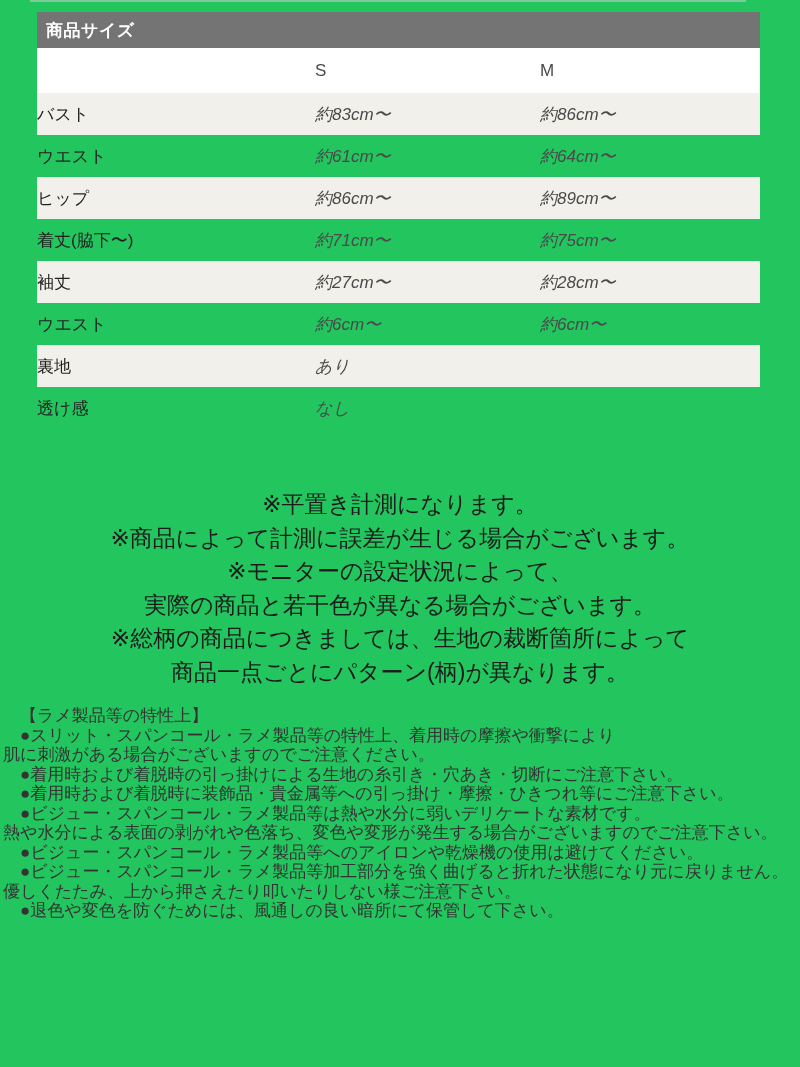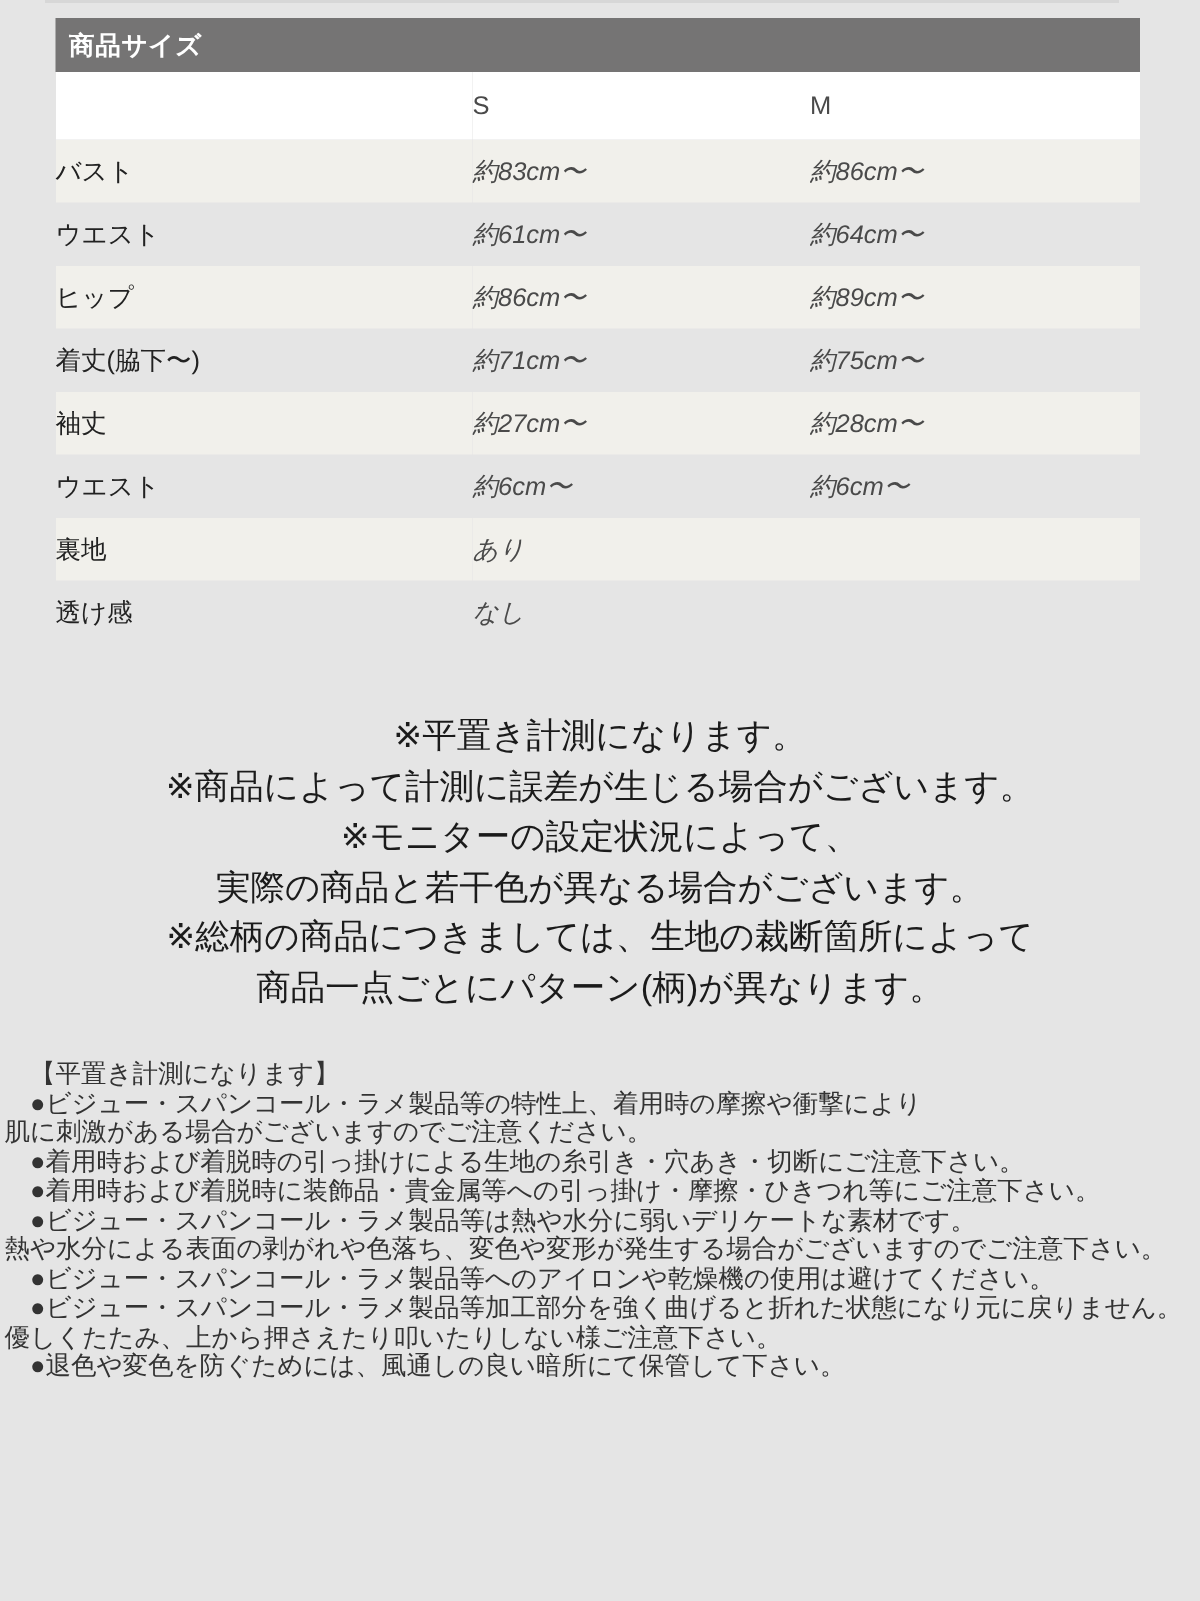--- a/index.html
+++ b/index.html
@@ -1,19 +1,19 @@
 <!DOCTYPE html>
 <html><head>
 <meta charset="utf-8">
 <style>
   html, body { margin:0; padding:0; background:#ffffff; }
   .page {
     position:relative;
     width:800px; height:1067px;
-    background:#e5e5e5;
+    background:#22c55e;
     overflow:hidden;
     font-family:"Liberation Sans","DejaVu Sans",sans-serif;
   }
   .topline {
     position:absolute; left:30px; top:0; width:716px; height:2px;
     background:#cccccc; opacity:.55;
   }
   .section-header {
     position:absolute; left:37px; top:12px; width:723px; height:36px;
     background:#757474; color:#ffffff;
@@ -27,21 +27,21 @@
   table.size-table tbody tr { height:42px; }
   table.size-table tbody tr:nth-child(odd) { background:#f1f0eb; }
   table.size-table th, table.size-table td {
     padding:0; margin:0; vertical-align:middle; text-align:left;
     font-size:17px; overflow:hidden; white-space:nowrap;
   }
   th.col-head { font-weight:normal; color:#4a4a4a; }
   th.row-label { font-weight:normal; color:#222222; padding-left:9px; }
   td.row-val { color:#4a4a4a;font-style:italic; }
   .notes {
-    position:absolute; left:0; top:474px; width:800px;
+    position:absolute; left:0; top:488px; width:800px;
     text-align:center; color:#1b1b1b;
     font-size:23px; line-height:33.5px;
   }
   .handling {
     position:absolute; left:0; top:706px; width:796px;
     padding-left:3px; color:#333333;
     font-size:17px; line-height:19.5px;
     white-space:nowrap;
   }
   .hline { white-space:nowrap; }
@@ -122,24 +122,24 @@
 
   <div class="note-line">※平置き計測になります。</div>
       <div class="note-line">※商品によって計測に誤差が生じる場合がございます。</div>
       <div class="note-line">※モニターの設定状況によって、</div>
       <div class="note-line">実際の商品と若干色が異なる場合がございます。</div>
       <div class="note-line">※総柄の商品につきましては、生地の裁断箇所によって</div>
       <div class="note-line">商品一点ごとにパターン(柄)が異なります。</div>
     </div>
 
   <div class="handling">
-    <div class="hline indent">【平置き計測になります】</div>
+    <div class="hline indent">【ラメ製品等の特性上】</div>
     <div>
 
-    <div class="hline indent">●ビジュー・スパンコール・ラメ製品等の特性上、着用時の摩擦や衝撃により</div>
+    <div class="hline indent">●スリット・スパンコール・ラメ製品等の特性上、着用時の摩擦や衝撃により</div>
         <div class="hline">肌に刺激がある場合がございますのでご注意ください。</div>
         <div class="hline indent">●着用時および着脱時の引っ掛けによる生地の糸引き・穴あき・切断にご注意下さい。</div>
         <div class="hline indent">●着用時および着脱時に装飾品・貴金属等への引っ掛け・摩擦・ひきつれ等にご注意下さい。</div>
         <div class="hline indent">●ビジュー・スパンコール・ラメ製品等は熱や水分に弱いデリケートな素材です。</div>
         <div class="hline">熱や水分による表面の剥がれや色落ち、変色や変形が発生する場合がございますのでご注意下さい。</div>
         <div class="hline indent">●ビジュー・スパンコール・ラメ製品等へのアイロンや乾燥機の使用は避けてください。</div>
         <div class="hline indent">●ビジュー・スパンコール・ラメ製品等加工部分を強く曲げると折れた状態になり元に戻りません。</div>
         <div class="hline">優しくたたみ、上から押さえたり叩いたりしない様ご注意下さい。</div>
         <div class="hline indent">●退色や変色を防ぐためには、風通しの良い暗所にて保管して下さい。</div>
       </div>

